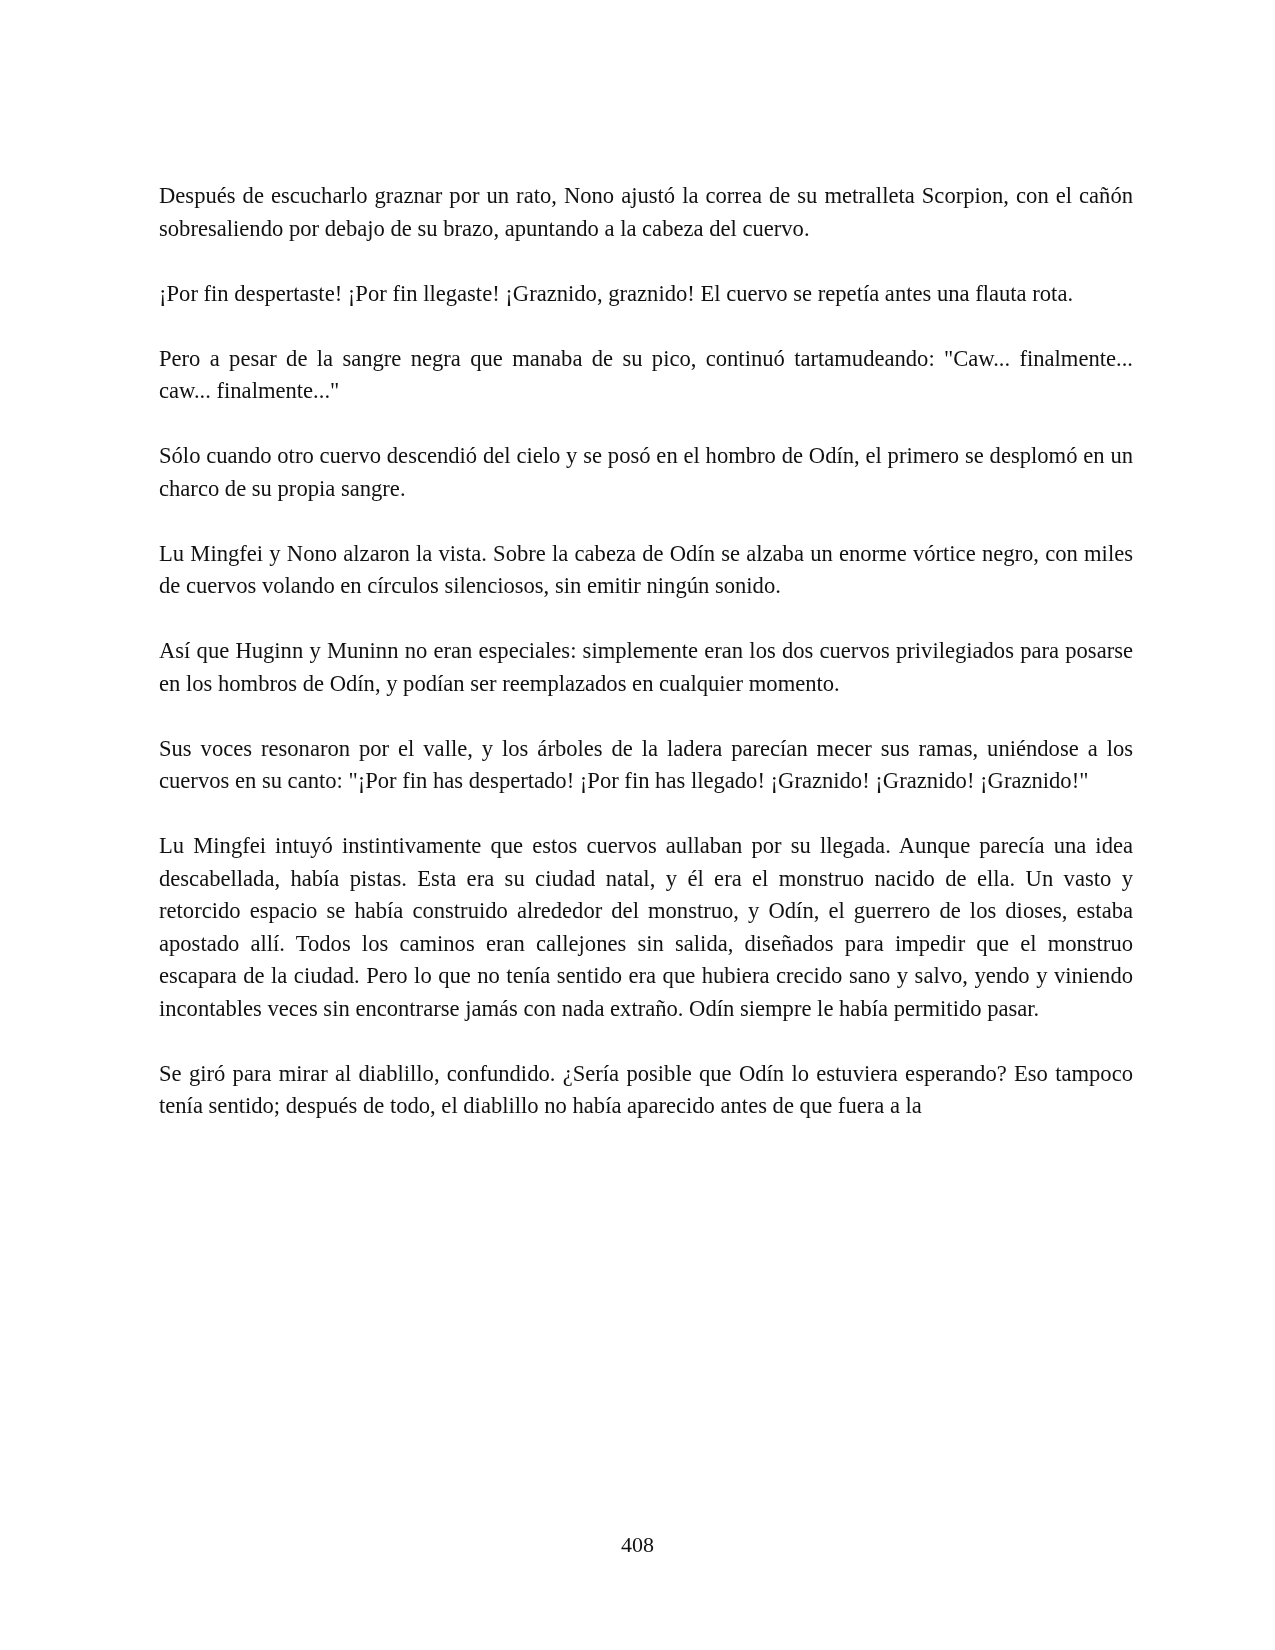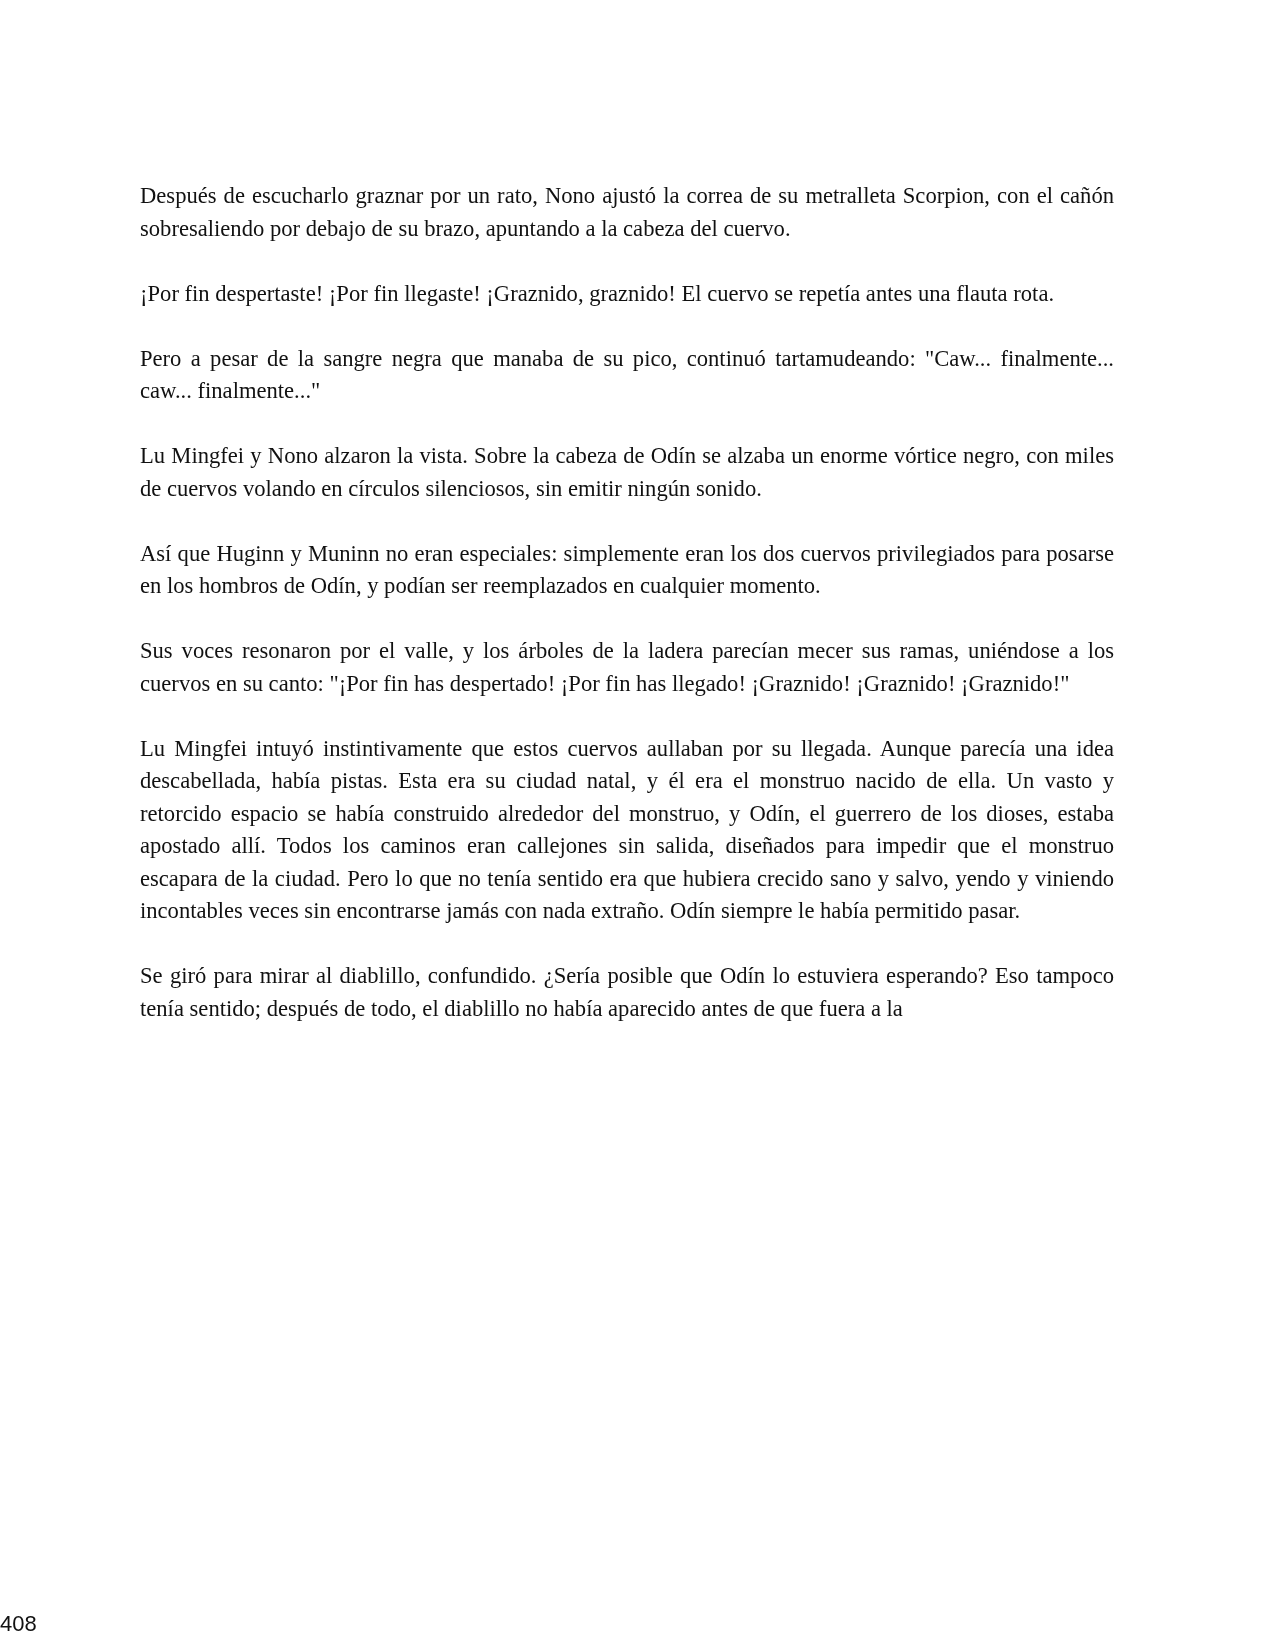--- a/index.html
+++ b/index.html
@@ -16,56 +16,57 @@
     .page {
       position: absolute;
       left: 0;
       top: 0;
       width: 1275px;
       height: 1650px;
       background: #ffffff;
     }
     .text-block {
       position: absolute;
-      left: 140px;
+      left: 159px;
       top: 180px;
       width: 974px;
       font-family: "Liberation Serif", "DejaVu Serif", serif;
       font-size: 22.6px;
       line-height: 32.5px;
       color: #111111;
       text-align: justify;
     }
     .text-block p {
       margin: 0 0 32.5px 0;
       padding: 0;
     }
     .text-block p:last-child {
       margin-bottom: 4px;
     }
     .page-number {
       position: absolute;
       left: 0;
       width: 1275px;
-      top: 1609px;
-      text-align: left;
-      font-family: Liberation Sans, sans-serif;
+      top: 1530px;
+      text-align: center;
+      font-family: Liberation Serif, serif;
       font-size: 22px;
       line-height: 30px;
       color: #111111;
     }
   </style>
 </head>
 <body>
 
 <div class="page">
   <div class="text-block">
     <p>Después de escucharlo graznar por un rato, Nono ajustó la correa de su metralleta Scorpion, con el cañón sobresaliendo por debajo de su brazo, apuntando a la cabeza del cuervo.</p>
     <p>¡Por fin despertaste! ¡Por fin llegaste! ¡Graznido, graznido! El cuervo se repetía antes una flauta rota.</p>
     <p>Pero a pesar de la sangre negra que manaba de su pico, continuó tartamudeando: "Caw... finalmente... caw... finalmente..."</p>
+    <p>Sólo cuando otro cuervo descendió del cielo y se posó en el hombro de Odín, el primero se desplomó en un charco de su propia sangre.</p>
     <p>Lu Mingfei y Nono alzaron la vista. Sobre la cabeza de Odín se alzaba un enorme vórtice negro, con miles de cuervos volando en círculos silenciosos, sin emitir ningún sonido.</p>
     <p>Así que Huginn y Muninn no eran especiales: simplemente eran los dos cuervos privilegiados para posarse en los hombros de Odín, y podían ser reemplazados en cualquier momento.</p>
     <p>Sus voces resonaron por el valle, y los árboles de la ladera parecían mecer sus ramas, uniéndose a los cuervos en su canto: "¡Por fin has despertado! ¡Por fin has llegado! ¡Graznido! ¡Graznido! ¡Graznido!"</p>
     <p>Lu Mingfei intuyó instintivamente que estos cuervos aullaban por su llegada. Aunque parecía una idea descabellada, había pistas. Esta era su ciudad natal, y él era el monstruo nacido de ella. Un vasto y retorcido espacio se había construido alrededor del monstruo, y Odín, el guerrero de los dioses, estaba apostado allí. Todos los caminos eran callejones sin salida, diseñados para impedir que el monstruo escapara de la ciudad. Pero lo que no tenía sentido era que hubiera crecido sano y salvo, yendo y viniendo incontables veces sin encontrarse jamás con nada extraño. Odín siempre le había permitido pasar.</p>
     <p>Se giró para mirar al diablillo, confundido. ¿Sería posible que Odín lo estuviera esperando? Eso tampoco tenía sentido; después de todo, el diablillo no había aparecido antes de que fuera a la</p>
   </div>
   <div class="page-number">408</div>
 </div>
 
 </body></html>

